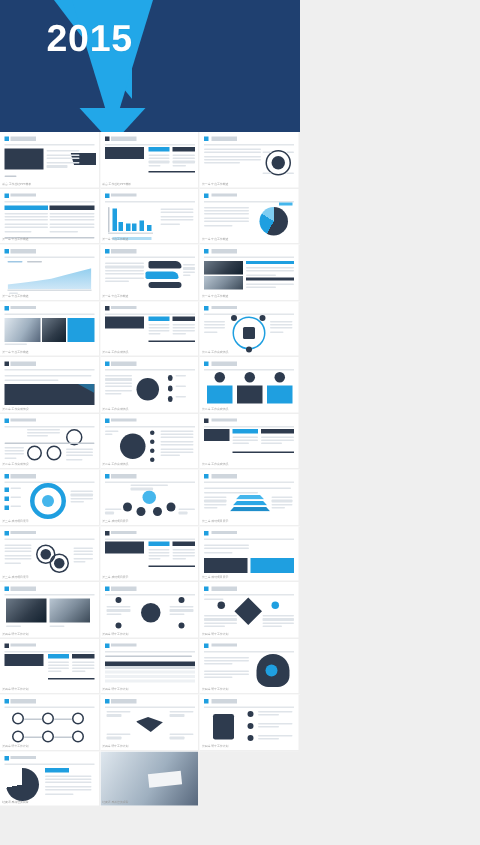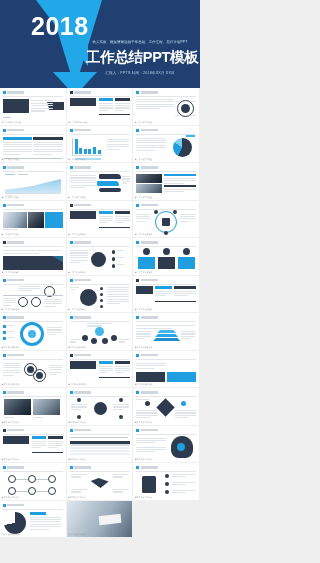--- a/index.html
+++ b/index.html
@@ -160,27 +160,22 @@
 </style>
 </head>
 <body>
 
 <div class="banner">
   <div class="banner-cyan-wedge"></div>
   <div class="banner-navy-right"></div>
   <div class="banner-tri"></div>
   <div class="banner-tri-lower"></div>
 
-  <div class="year">2018</div>
-
-  <div class="banner-text">
-    <div class="banner-kicker">精美实用、框架清晰适用于年总结、工作汇报、新行计划PPT</div>
-    <div class="banner-title">工作总结PPT模板</div>
-    <div class="banner-meta">汇报人：PPTS        时间：2018年XX月 XX日</div>
-  </div>
+  <div class="year">2015</div>
+
 </div>
 
 <div class="grid" id="grid">
     <div class="cell">
       <div class="sh">
            <span class="sh-sq "></span>
            <span class="sh-tx"></span>
          </div>
          <div class="sh-rule"></div>
       <div class="blk navy" style="left:3px;top:11px;width:26px;height:14px"></div>

